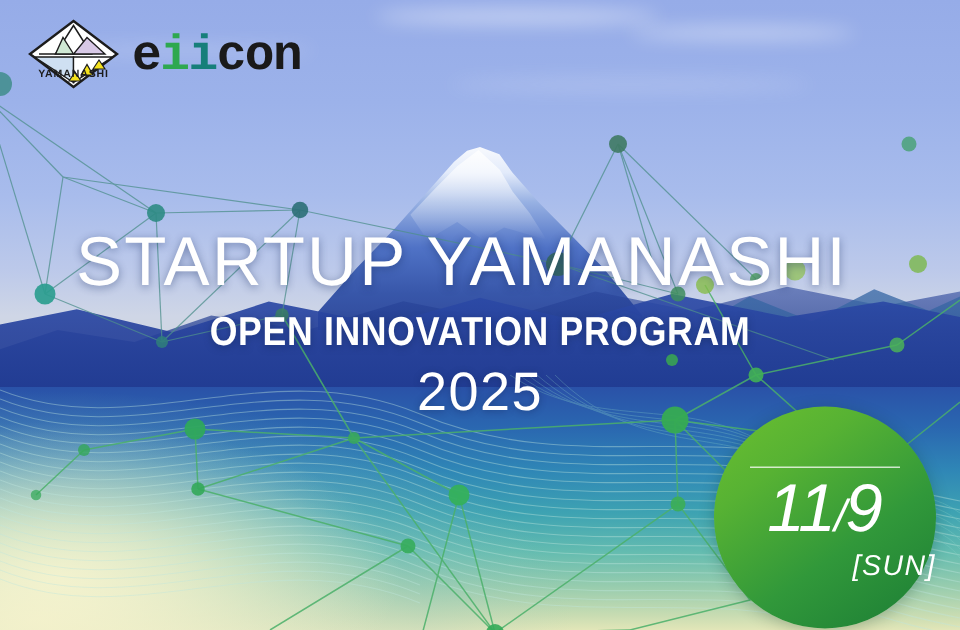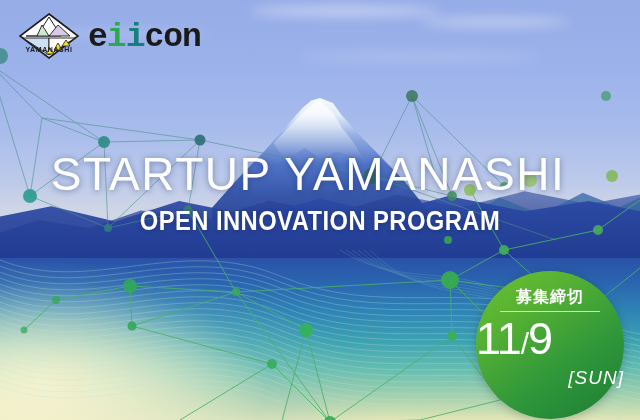--- a/index.html
+++ b/index.html
@@ -180,22 +180,23 @@
     font-size:16px; font-weight:bold;
     color:#ffffff;
     letter-spacing:1px;
   }
   .badge-rule {
     position:absolute; left:24px; top:40px; width:100px; height:1px;
     background:rgba(255,255,255,.75);
   }
   .badge-date {
     position:absolute; left:0; top:42px; width:148px;
-    font-family:"Liberation Sans", sans-serif;
-    font-weight:300;
+    text-align:center;
+    font-family:"Liberation Sans", sans-serif;
+    font-style:italic; font-weight:300;
     font-size:45px;
     color:#ffffff;
     line-height:52px;
     letter-spacing:-1px;
   }
   .badge-date .slash { font-size:30px; font-weight:400; }
   .badge-date .d2 { letter-spacing:0; }
   .badge-dow {
     position:absolute; left:0; top:96px; width:148px;
     text-align:right;
@@ -364,21 +365,21 @@
         <polygon points="28,42 32,36 36,42" fill="#f5e21e" stroke="#1c1c1c" stroke-width="0.8"></polygon>
       </g>
     </svg>
     <div class="ylabel">YAMANASHI</div>
 
     <div class="logo-eiicon"><span>e</span><span class="i1">i</span><span class="i2">i</span><span>con</span></div>
   </div>
 
   <div class="title-main">STARTUP YAMANASHI</div>
   <div class="title-sub">OPEN INNOVATION PROGRAM</div>
+  <div class="title-year">2025</div>
 
   <div class="badge">
-    <div class="badge-label">募集締切</div>
     <div class="badge-rule"></div>
     <div class="badge-date"><span>11</span><span class="slash">/</span><span class="d2">9</span></div>
     <div class="badge-dow">[SUN]</div>
   </div>
 
 </div>
 
 </body></html>

